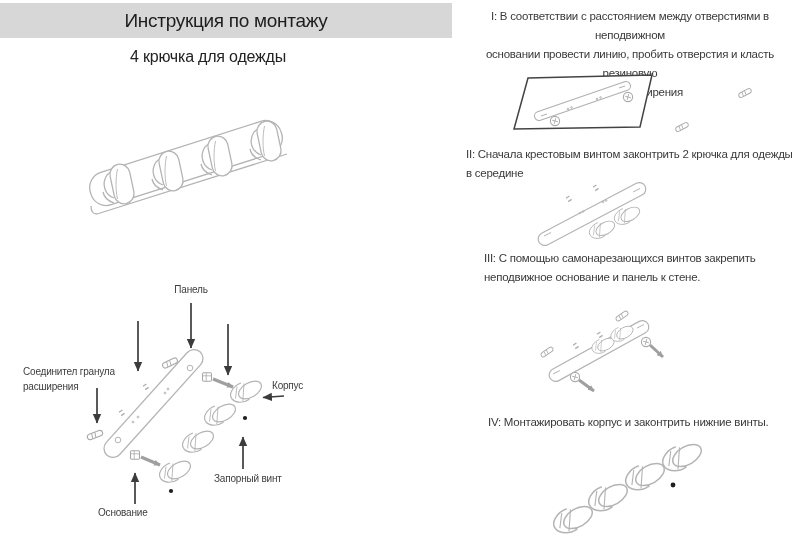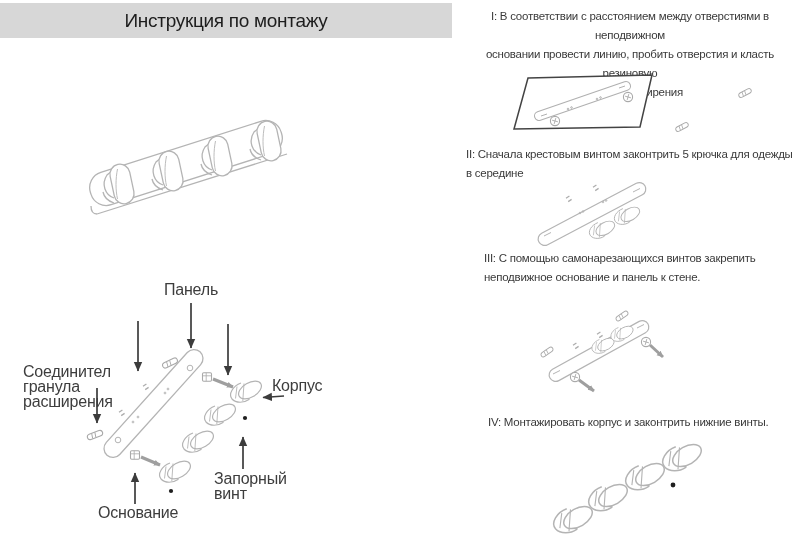--- a/index.html
+++ b/index.html
@@ -17,21 +17,21 @@
   .subtitle{
     left:0;top:48px;width:416px;text-align:center;
     font-size:16px;font-weight:500;letter-spacing:-0.2px;color:#222;
   }
   .step-text{
     font-size:11.5px;line-height:19px;letter-spacing:-0.25px;
     white-space:pre-line;color:#3a3a3a;
   }
   .step-text.centered{text-align:center;}
   .plabel{
-    font-size:16px;line-height:15px;letter-spacing:-0.2px;
+    font-size:10px;line-height:15px;letter-spacing:-0.2px;
     white-space:pre-line;color:var(--label-text,#3d3d3d);
   }
   .plabel.centered{text-align:center;}
   svg{display:block;overflow:visible;}
 </style>
 </head>
 <body>
 
 <div class="page">
 
@@ -68,20 +68,21 @@
       </g>
       <g id="pairmark" stroke="#adadad" stroke-width="1.3" fill="none">
         <path d="M0,2.2 L3.4,0 M2.2,5.6 L5.6,3.4"></path>
       </g>
     </defs>
   </svg>
 
   <div class="abs title-box">
     <span class="title-text">Инструкция по монтажу</span>
   </div>
+  <div class="abs subtitle">4 крючка для одежды</div>
 
   <svg class="abs" style="left:58px;top:86px" width="264" height="156" viewBox="0 0 264 156">
     <g fill="none" stroke="#b4b4b4" stroke-width="1.3">
       <rect x="28" y="60" width="200" height="34" rx="16" transform="rotate(-17.7 128 77)" fill="#fff"></rect>
       <path d="M39,128 L229,68"></path>
       <path d="M33,120 C33,125.5 35.5,128 39,128"></path>
     </g>
     <use href="#knob" transform="translate(0,0)" display="none"></use>
     <use href="#hookA" transform="translate(64,98)"></use>
     <use href="#hookA" transform="translate(113,85)"></use>
@@ -155,21 +156,21 @@
         <circle cx="71.5" cy="47.5" r="0.8"></circle>
       <circle cx="97" cy="39" r="0.8"></circle>
         <circle cx="100.5" cy="37.5" r="0.8"></circle>
     </g>
     <use href="#screwhead" transform="translate(55,61)"></use>
     <use href="#screwhead" transform="translate(128,37)"></use>
     <use href="#pin" transform="translate(245,33) rotate(-28) scale(0.85)"></use>
     <use href="#pin" transform="translate(182,67) rotate(-28) scale(0.85)"></use>
   </svg>
 
-  <div class="abs step-text" style="left:466px;top:145px;width:330px">II: Сначала крестовым винтом законтрить 5 крючка для одежды
+  <div class="abs step-text" style="left:466px;top:145px;width:330px">II: Сначала крестовым винтом законтрить 2 крючка для одежды
 в середине</div>
 
   <svg class="abs" style="left:500px;top:170px" width="295" height="92" viewBox="0 0 295 92">
     <rect x="32" y="37.5" width="120" height="13" rx="6.5" transform="rotate(-27.8 92 44)" fill="#fff" stroke="#b4b4b4" stroke-width="1.2"></rect>
     <g fill="none" stroke="#b4b4b4" stroke-width="1">
       <path d="M44,66 l7,-3.5 M133,22 l7,-3.5"></path>
       <circle cx="80" cy="43" r="0.8"></circle>
         <circle cx="83" cy="41.5" r="0.8"></circle>
       <circle cx="103" cy="32" r="0.8"></circle>
         <circle cx="106" cy="30.5" r="0.8"></circle>

